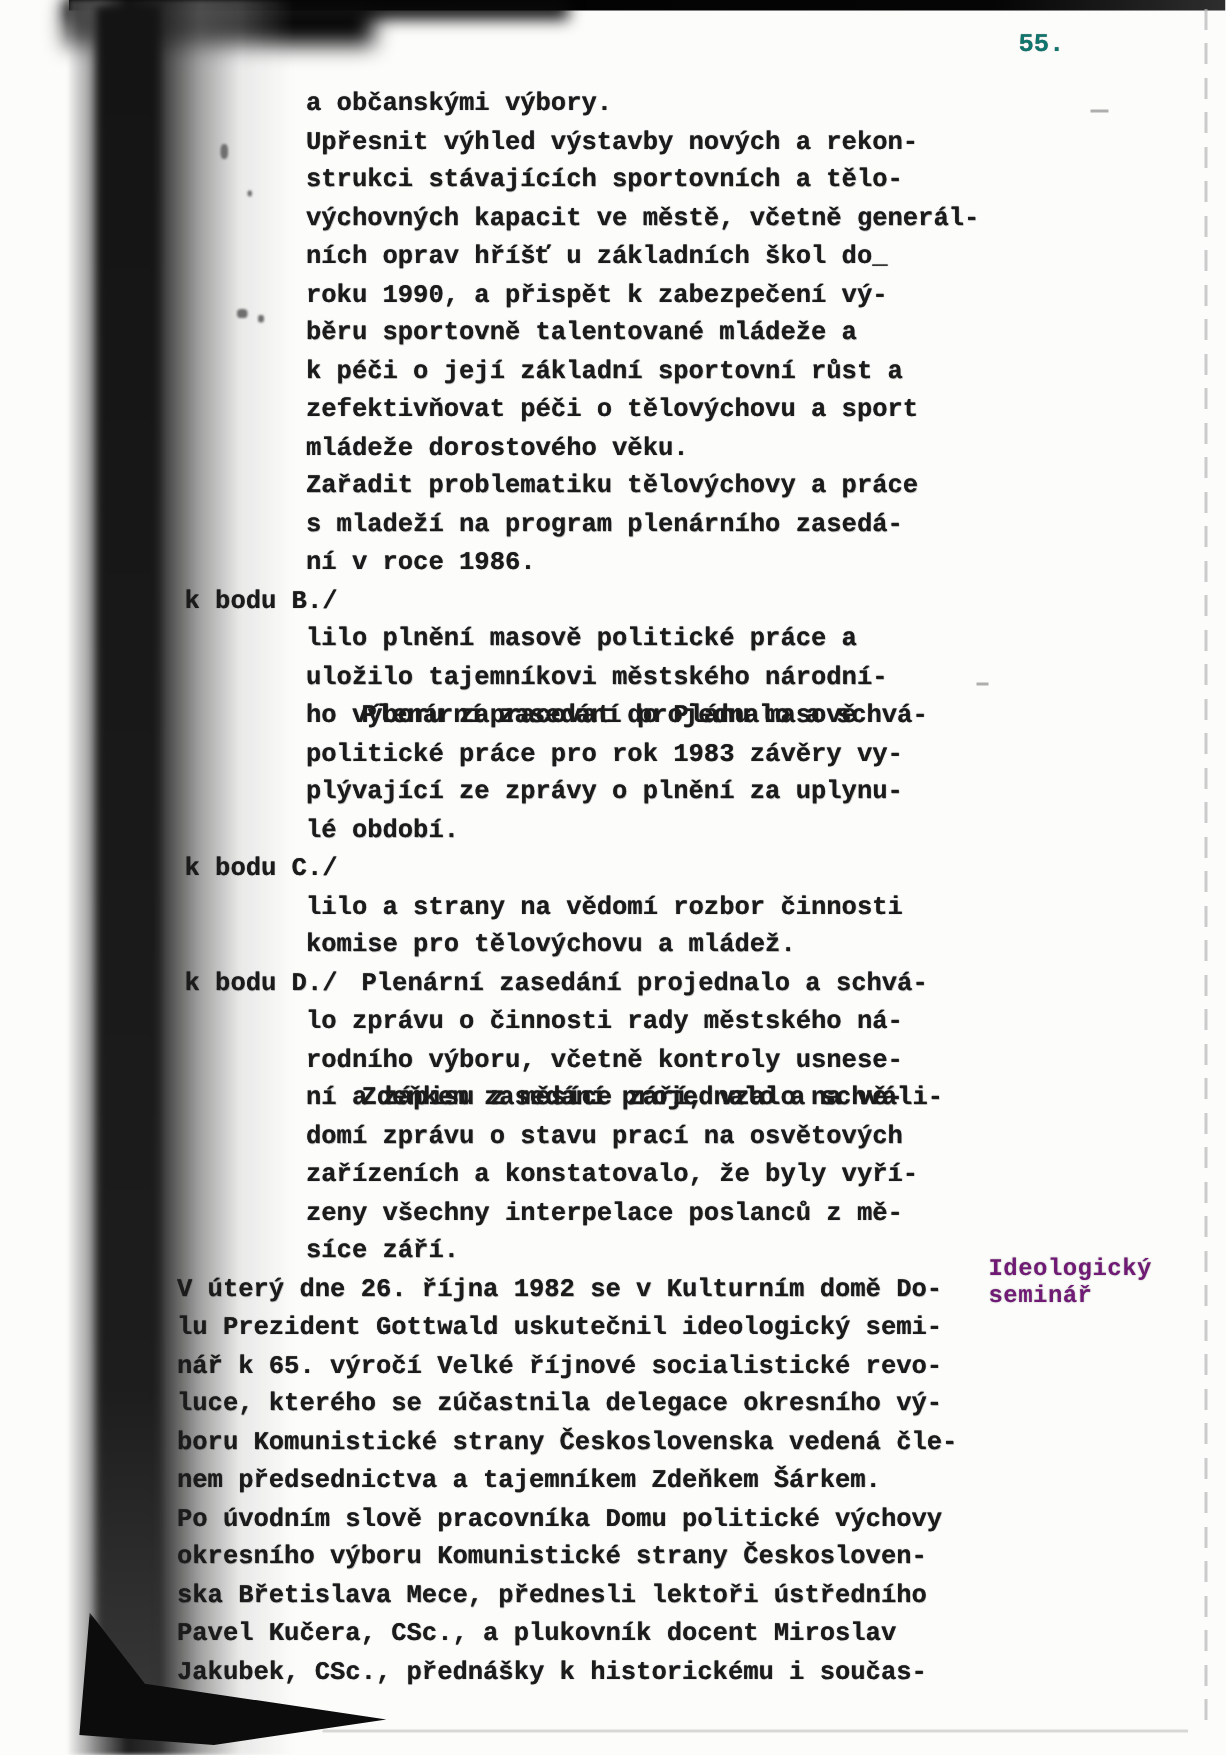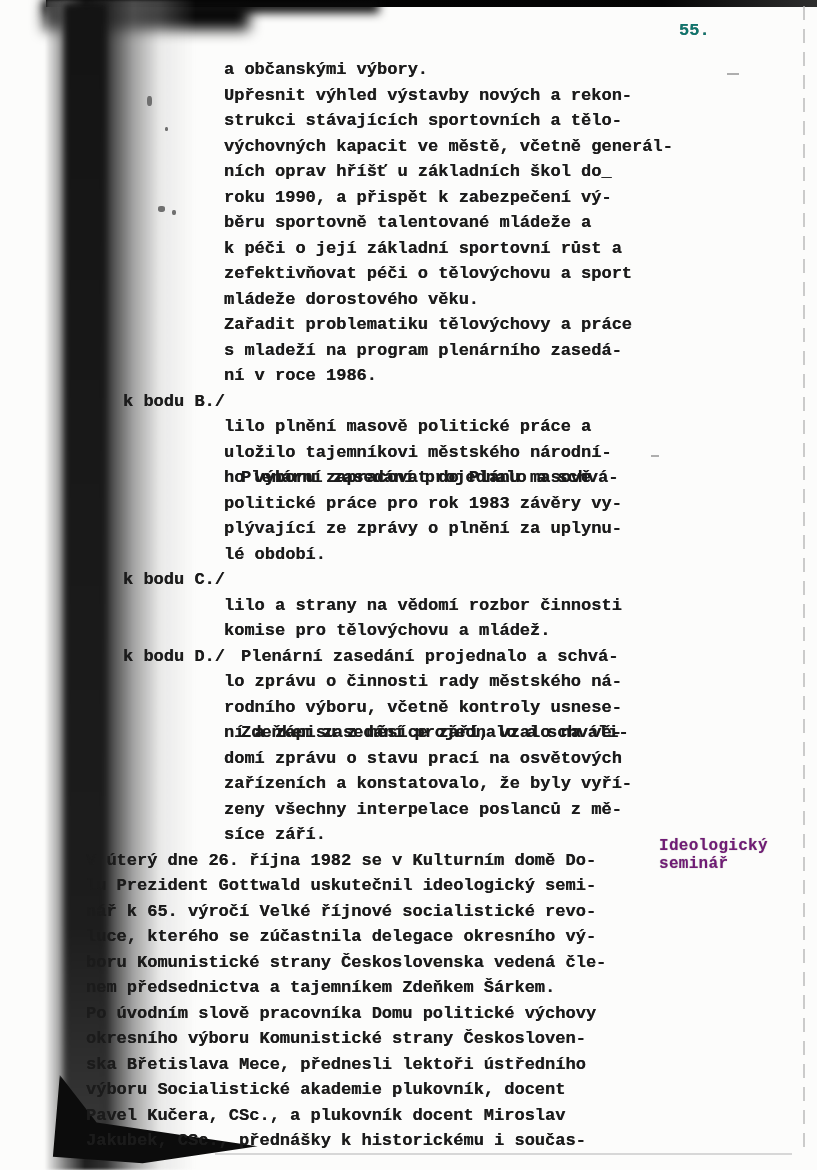--- a/index.html
+++ b/index.html
@@ -37,22 +37,22 @@
   .dash{position:absolute;height:2px;background:#aeaeae;filter:blur(.3px);}
   .d1{left:727px;top:73px;width:12px;}
   .d2{left:651px;top:455px;width:8px;}
   
   .sheet-text{
     position:absolute;left:0;top:57px;width:817px;
     font-size:17px;font-weight:700;color:#1b1b1b;
     text-shadow:0 0 .6px rgba(30,30,30,.8), .4px .4px 0 rgba(45,45,45,.25);
   }
   .line{display:block;height:25.5px;line-height:25.5px;white-space:pre;position:relative;padding-left:37px;}
-  .i{padding-left:204px;margin-left:20px;}
-  .f{padding-left:86px;}
+  .i{padding-left:204px;}
+  .f{padding-left:118px;}
   .label{position:absolute;left:123px;top:0;}
   .ltext{display:block;padding-left:204px;}
   .page-number{position:absolute;left:679px;top:21px;font-size:17px;font-weight:700;color:#0f766e;
     text-shadow:0 0 .5px rgba(40,40,40,.7);}
   .margin-note{position:absolute;left:659px;top:838px;font-size:16px;font-weight:700;color:#701a75;
     line-height:17.5px;text-shadow:0 0 1.1px rgba(150,150,150,.95);letter-spacing:.3px;}
 </style>
 </head>
 <body>
 
@@ -127,17 +127,16 @@
   <div class="line f">V úterý dne 26. října 1982 se v Kulturním domě Do-</div>
   <div class="line f">lu Prezident Gottwald uskutečnil ideologický semi-</div>
   <div class="line f">nář k 65. výročí Velké říjnové socialistické revo-</div>
   <div class="line f">luce, kterého se zúčastnila delegace okresního vý-</div>
   <div class="line f">boru Komunistické strany Československa vedená čle-</div>
   <div class="line f">nem předsednictva a tajemníkem Zdeňkem Šárkem.</div>
 
   <div class="line f">Po úvodním slově pracovníka Domu politické výchovy</div>
   <div class="line f">okresního výboru Komunistické strany Českosloven-</div>
   <div class="line f">ska Břetislava Mece, přednesli lektoři ústředního</div>
-  <div class="line f">výboru Socialistické akademie plukovník, docent</div>
   <div class="line f">Pavel Kučera, CSc., a plukovník docent Miroslav</div>
   <div class="line f">Jakubek, CSc., přednášky k historickému i součas-</div>
 
 </div>
 
 </body></html>

